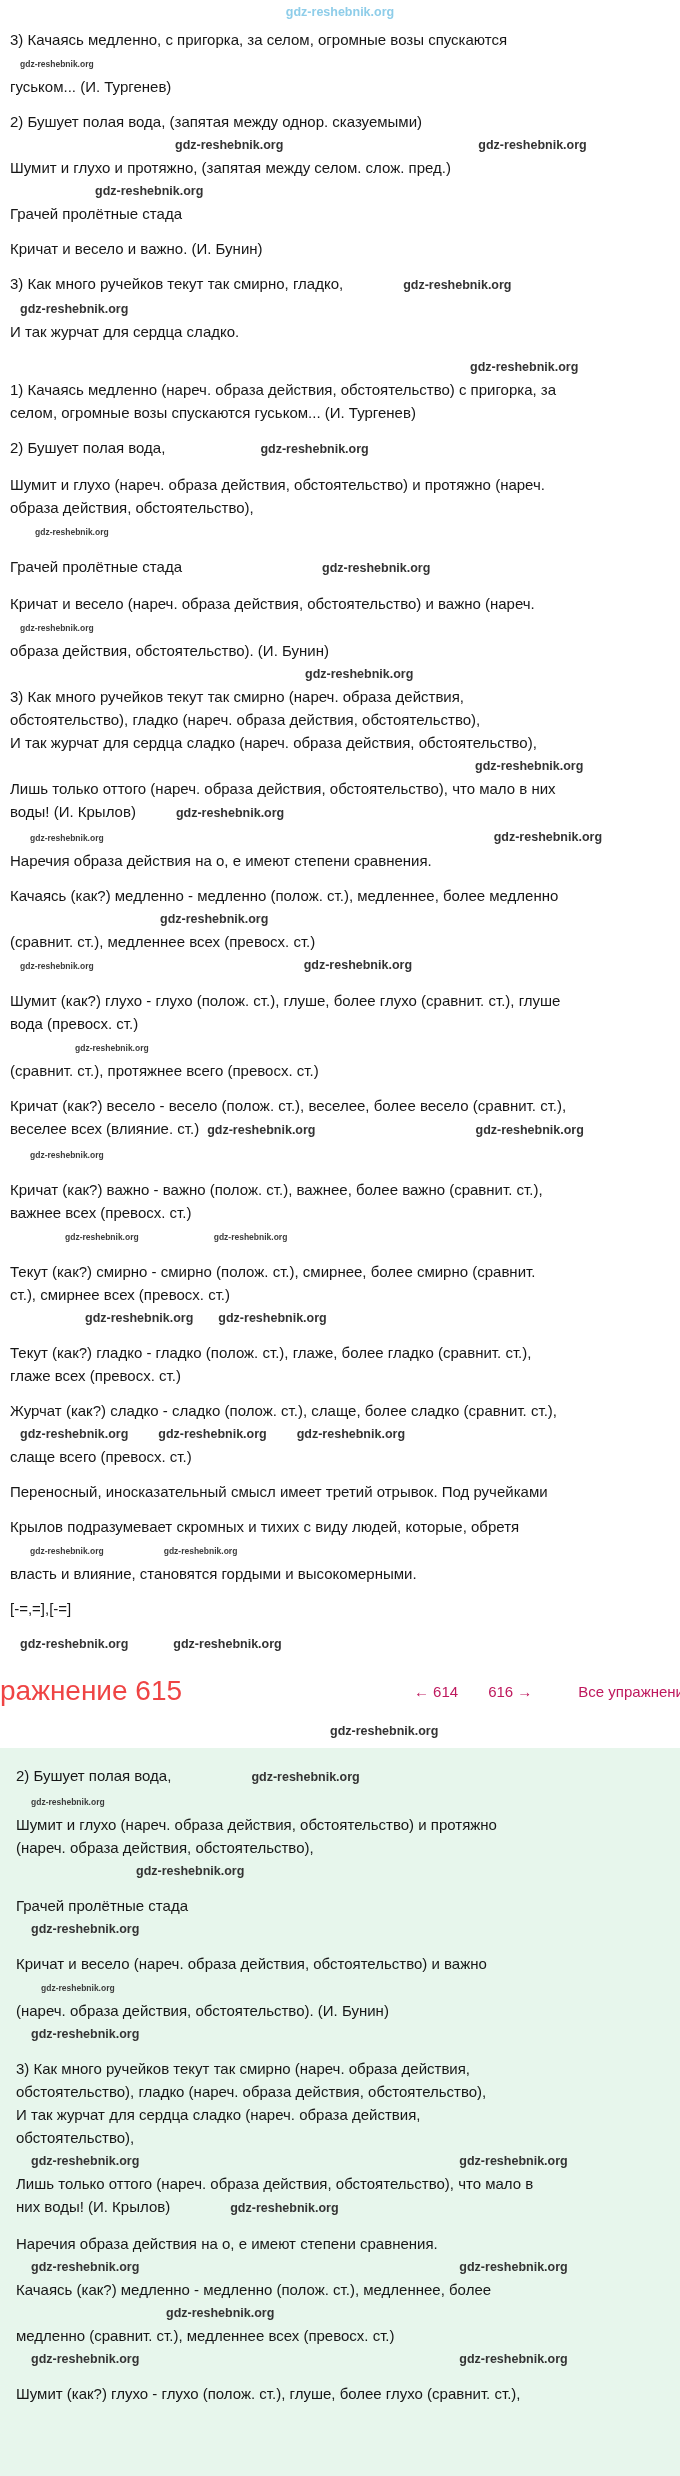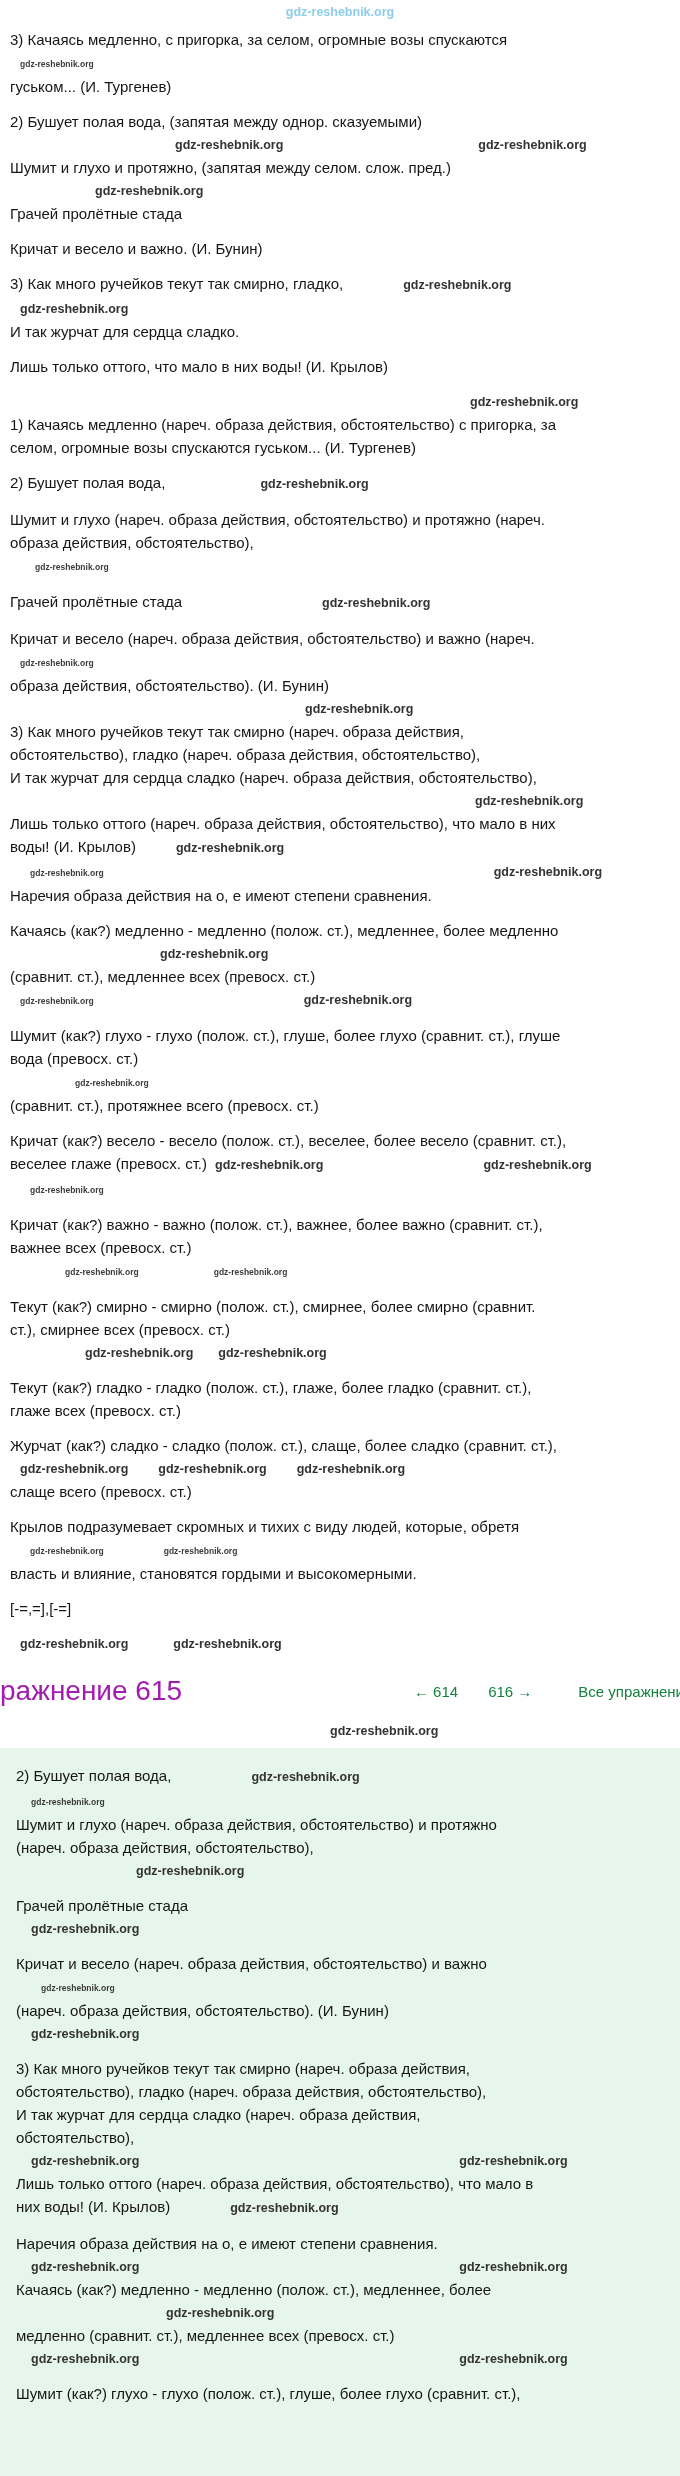--- a/index.html
+++ b/index.html
@@ -9,23 +9,23 @@
   }
   .pad{padding:0 10px}
   .top-wm{text-align:center;color:#8ecde9;font-size:12.5px;font-weight:700;padding:5px 0 9px}
   .line{line-height:23px;min-height:23px;white-space:nowrap;overflow:hidden}
   .wm-row{line-height:21px;min-height:21px;white-space:nowrap;overflow:hidden}
   .gap{margin-top:12px}
   .b{font-weight:400}
   .wm{display:inline-block;font-size:12.5px;font-weight:700;color:#333333;vertical-align:baseline}
   .wm-sm{font-size:8.5px;color:#3c3c3c}
   .nav{display:flex;align-items:center;padding:20px 10px 12px;white-space:nowrap}
-  .nav-title{font-size:28px;color:#a21caf;margin-left:-10px}
+  .nav-title{font-size:28px;color:#ef4444;margin-left:-10px}
   .nav-links{display:flex;align-items:center;margin-left:auto;gap:30px;font-size:15px}
-  .nav-link{color:#15803d;cursor:pointer;text-decoration:none}
+  .nav-link{color:#be185d;cursor:pointer;text-decoration:none}
   .nav-link.all{margin-left:16px;margin-right:-14px}
   .green{background:#e7f6ec;margin-top:6px;padding:16px 16px 300px}
 </style>
 </head>
 <body>
 
 <div class="top-wm">gdz-reshebnik.org</div>
 
 <div id="white-lines" class="pad">
     <div class="line"><span>3) Качаясь медленно, с пригорка, за селом, огромные возы спускаются</span></div>
@@ -33,21 +33,20 @@
     <div class="line"><span>гуськом... (И. Тургенев)</span></div>
     <div class="line gap"><span>2) Бушует полая вода, (запятая между однор. сказуемыми)</span></div>
     <div class="wm-row"><span class="wm" style="margin-left: 165px;">gdz-reshebnik.org</span><span class="wm" style="margin-left: 195px;">gdz-reshebnik.org</span></div>
     <div class="line"><span>Шумит и глухо и протяжно, (запятая между селом. слож. пред.)</span></div>
     <div class="wm-row"><span class="wm" style="margin-left: 85px;">gdz-reshebnik.org</span></div>
     <div class="line"><span>Грачей пролётные стада</span></div>
     <div class="line gap"><span>Кричат и весело и важно. (И. Бунин)</span></div>
     <div class="line gap"><span>3) Как много ручейков текут так смирно, гладко,</span><span class="wm" style="margin-left: 60px;">gdz-reshebnik.org</span></div>
     <div class="wm-row"><span class="wm" style="margin-left: 10px;">gdz-reshebnik.org</span></div>
     <div class="line"><span>И так журчат для сердца сладко.</span></div>
-    <div class="line gap"><span>Лишь только оттого, что мало в них воды! (И. Крылов)</span></div>
     <div class="wm-row gap"><span class="wm" style="margin-left: 460px;">gdz-reshebnik.org</span></div>
     <div class="line"><span>1) Качаясь </span><span class="b">медленно</span><span> (нареч. образа действия, обстоятельство) с пригорка, за</span></div>
     <div class="line"><span>селом, огромные возы спускаются гуськом... (И. Тургенев)</span></div>
     <div class="line gap"><span>2) Бушует полая вода,</span><span class="wm" style="margin-left: 95px;">gdz-reshebnik.org</span></div>
     <div class="line gap"><span>Шумит и </span><span class="b">глухо</span><span> (нареч. образа действия, обстоятельство) и </span><span class="b">протяжно</span><span> (нареч.</span></div>
     <div class="line"><span>образа действия, обстоятельство),</span></div>
     <div class="wm-row"><span class="wm wm-sm" style="margin-left: 25px;">gdz-reshebnik.org</span></div>
     <div class="line gap"><span>Грачей пролётные стада</span><span class="wm" style="margin-left: 140px;">gdz-reshebnik.org</span></div>
     <div class="line gap"><span>Кричат и </span><span class="b">весело</span><span> (нареч. образа действия, обстоятельство) и </span><span class="b">важно</span><span> (нареч.</span></div>
     <div class="wm-row"><span class="wm wm-sm" style="margin-left: 10px;">gdz-reshebnik.org</span></div>
@@ -63,33 +62,34 @@
     <div class="line"><span>Наречия образа действия на о, е имеют степени сравнения.</span></div>
     <div class="line gap"><span>Качаясь (как?) медленно - медленно (полож. ст.), медленнее, более медленно</span></div>
     <div class="wm-row"><span class="wm" style="margin-left: 150px;">gdz-reshebnik.org</span></div>
     <div class="line"><span>(сравнит. ст.), медленнее всех (превосх. ст.)</span></div>
     <div class="wm-row"><span class="wm wm-sm" style="margin-left: 10px;">gdz-reshebnik.org</span><span class="wm" style="margin-left: 210px;">gdz-reshebnik.org</span></div>
     <div class="line gap"><span>Шумит (как?) глухо - глухо (полож. ст.), глуше, более глухо (сравнит. ст.), глуше</span></div>
     <div class="line"><span>вода (превосх. ст.)</span></div>
     <div class="wm-row"><span class="wm wm-sm" style="margin-left: 65px;">gdz-reshebnik.org</span></div>
     <div class="line"><span>(сравнит. ст.), протяжнее всего (превосх. ст.)</span></div>
     <div class="line gap"><span>Кричат (как?) весело - весело (полож. ст.), веселее, более весело (сравнит. ст.),</span></div>
-    <div class="line"><span>веселее глаже (превосх. ст.)</span><span class="wm" style="margin-left: 8px;">gdz-reshebnik.org</span><span class="wm" style="margin-left: 160px;">gdz-reshebnik.org</span></div>
+    <div class="line"><span>веселее всех (влияние. ст.)</span><span class="wm" style="margin-left: 8px;">gdz-reshebnik.org</span><span class="wm" style="margin-left: 160px;">gdz-reshebnik.org</span></div>
     <div class="wm-row"><span class="wm wm-sm" style="margin-left: 20px;">gdz-reshebnik.org</span></div>
     <div class="line gap"><span>Кричат (как?) важно - важно (полож. ст.), важнее, более важно (сравнит. ст.),</span></div>
     <div class="line"><span>важнее всех (превосх. ст.)</span></div>
     <div class="wm-row"><span class="wm wm-sm" style="margin-left: 55px;">gdz-reshebnik.org</span><span class="wm wm-sm" style="margin-left: 75px;">gdz-reshebnik.org</span></div>
     <div class="line gap"><span>Текут (как?) смирно - смирно (полож. ст.), смирнее, более смирно (сравнит.</span></div>
     <div class="line"><span>ст.), смирнее всех (превосх. ст.)</span></div>
     <div class="wm-row"><span class="wm" style="margin-left: 75px;">gdz-reshebnik.org</span><span class="wm" style="margin-left: 25px;">gdz-reshebnik.org</span></div>
     <div class="line gap"><span>Текут (как?) гладко - гладко (полож. ст.), глаже, более гладко (сравнит. ст.),</span></div>
     <div class="line"><span>глаже всех (превосх. ст.)</span></div>
     <div class="line gap"><span>Журчат (как?) сладко - сладко (полож. ст.), слаще, более сладко (сравнит. ст.),</span></div>
     <div class="wm-row"><span class="wm" style="margin-left: 10px;">gdz-reshebnik.org</span><span class="wm" style="margin-left: 30px;">gdz-reshebnik.org</span><span class="wm" style="margin-left: 30px;">gdz-reshebnik.org</span></div>
     <div class="line"><span>слаще всего (превосх. ст.)</span></div>
+    <div class="line gap"><span>Переносный, иносказательный смысл имеет третий отрывок. Под ручейками</span></div>
     <div class="line gap"><span>Крылов подразумевает скромных и тихих с виду людей, которые, обретя</span></div>
     <div class="wm-row"><span class="wm wm-sm" style="margin-left: 20px;">gdz-reshebnik.org</span><span class="wm wm-sm" style="margin-left: 60px;">gdz-reshebnik.org</span></div>
     <div class="line"><span>власть и влияние, становятся гордыми и высокомерными.</span></div>
     <div class="line gap"><span>[-=,=],[-=]</span></div>
     <div class="wm-row gap"><span class="wm" style="margin-left: 10px;">gdz-reshebnik.org</span><span class="wm" style="margin-left: 45px;">gdz-reshebnik.org</span></div>
   </div>
 
 <div class="nav">
   <div class="nav-title">ражнение 615</div>
   <div class="nav-links">

